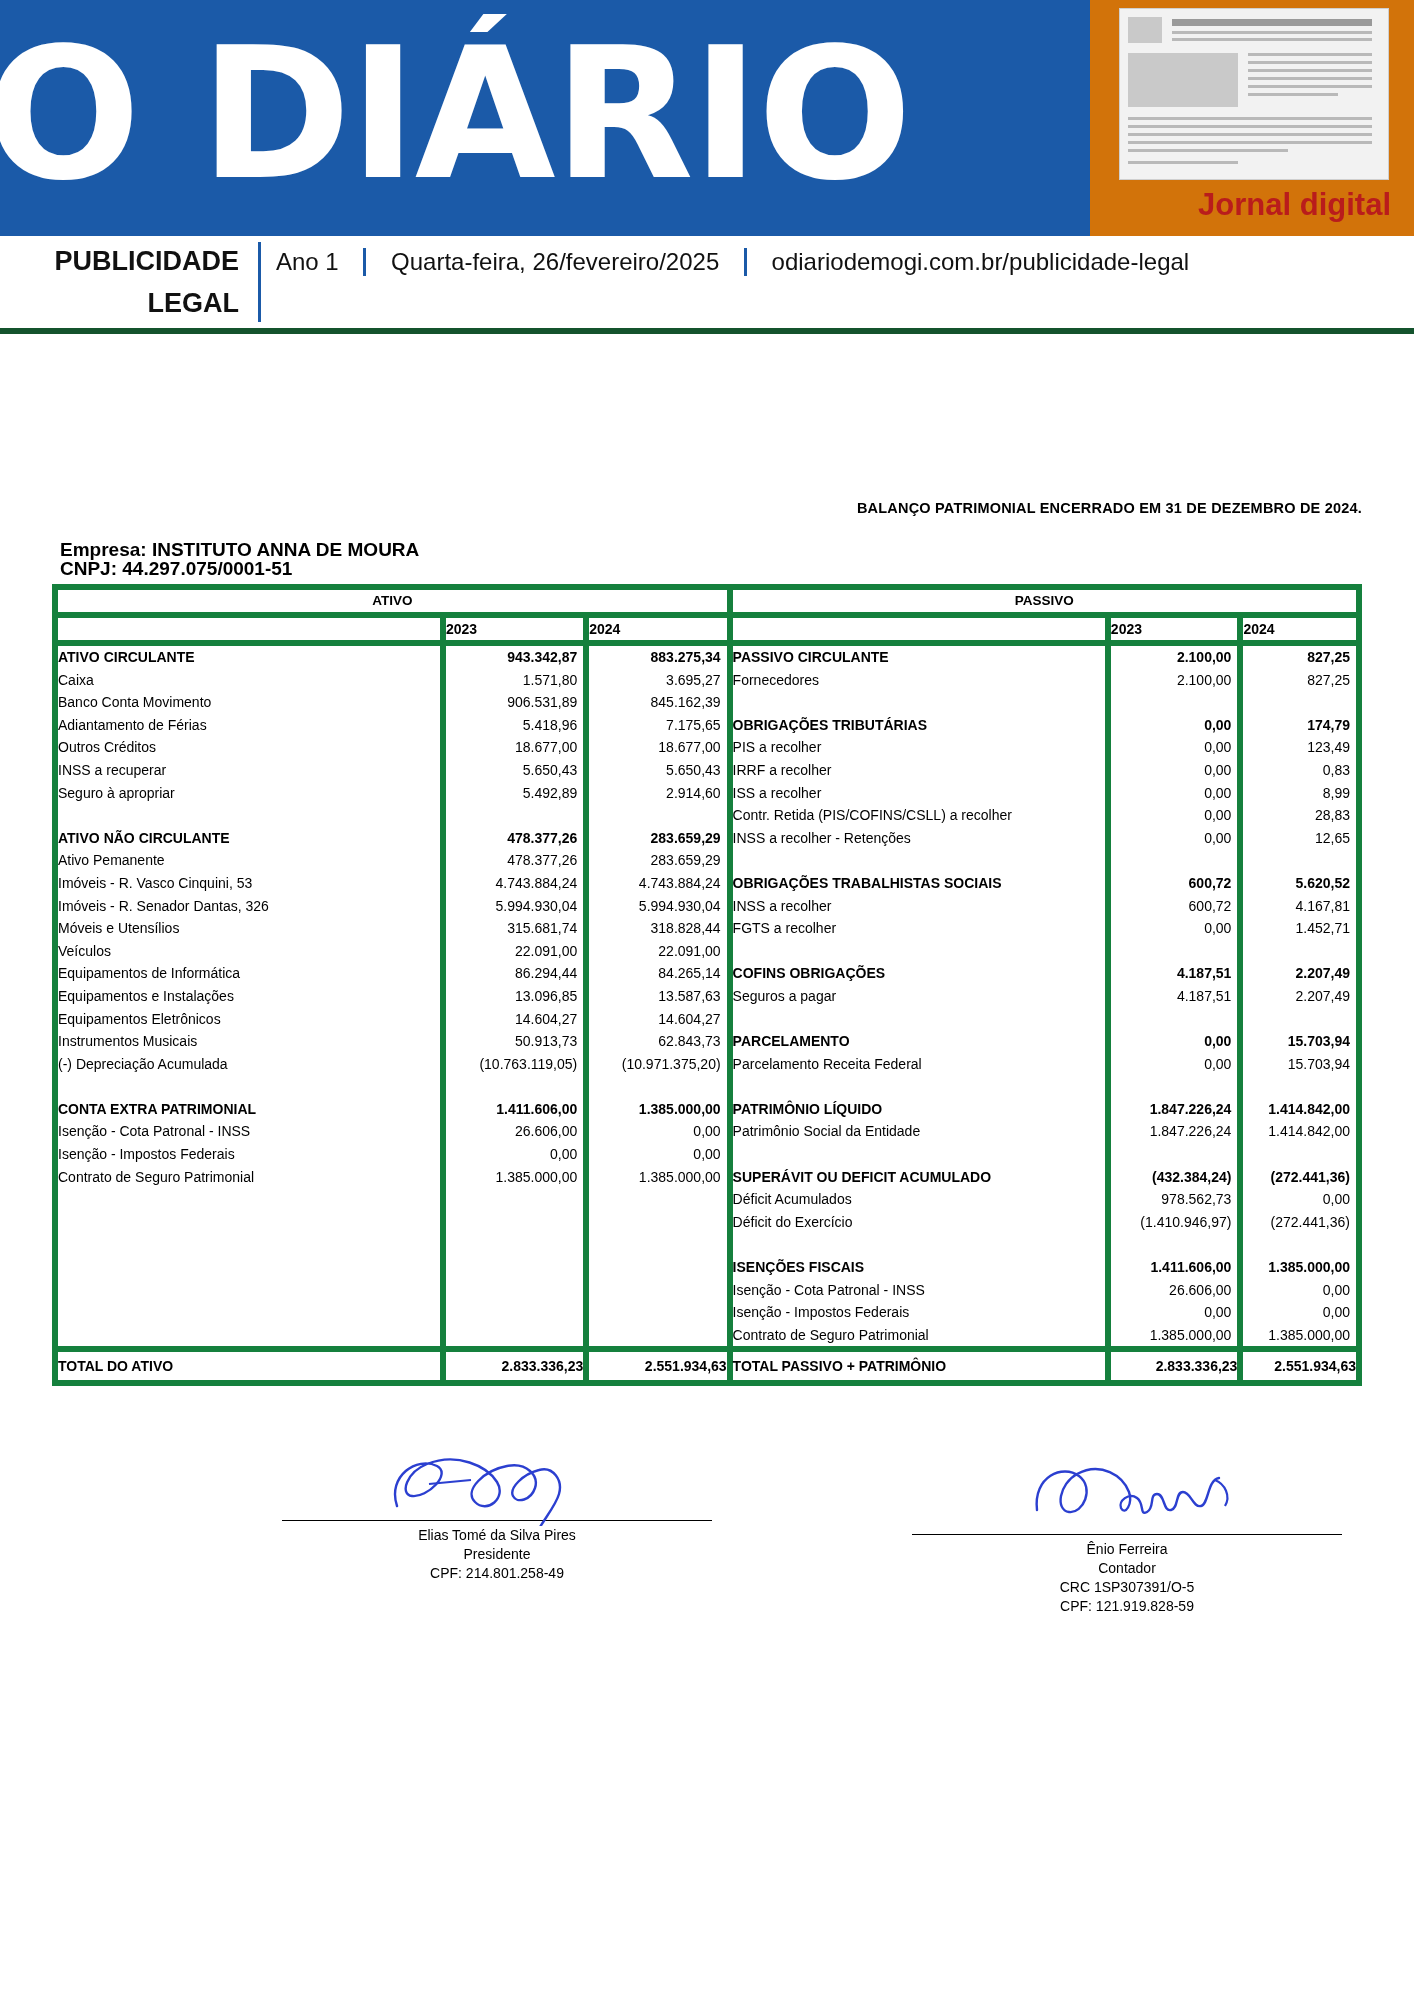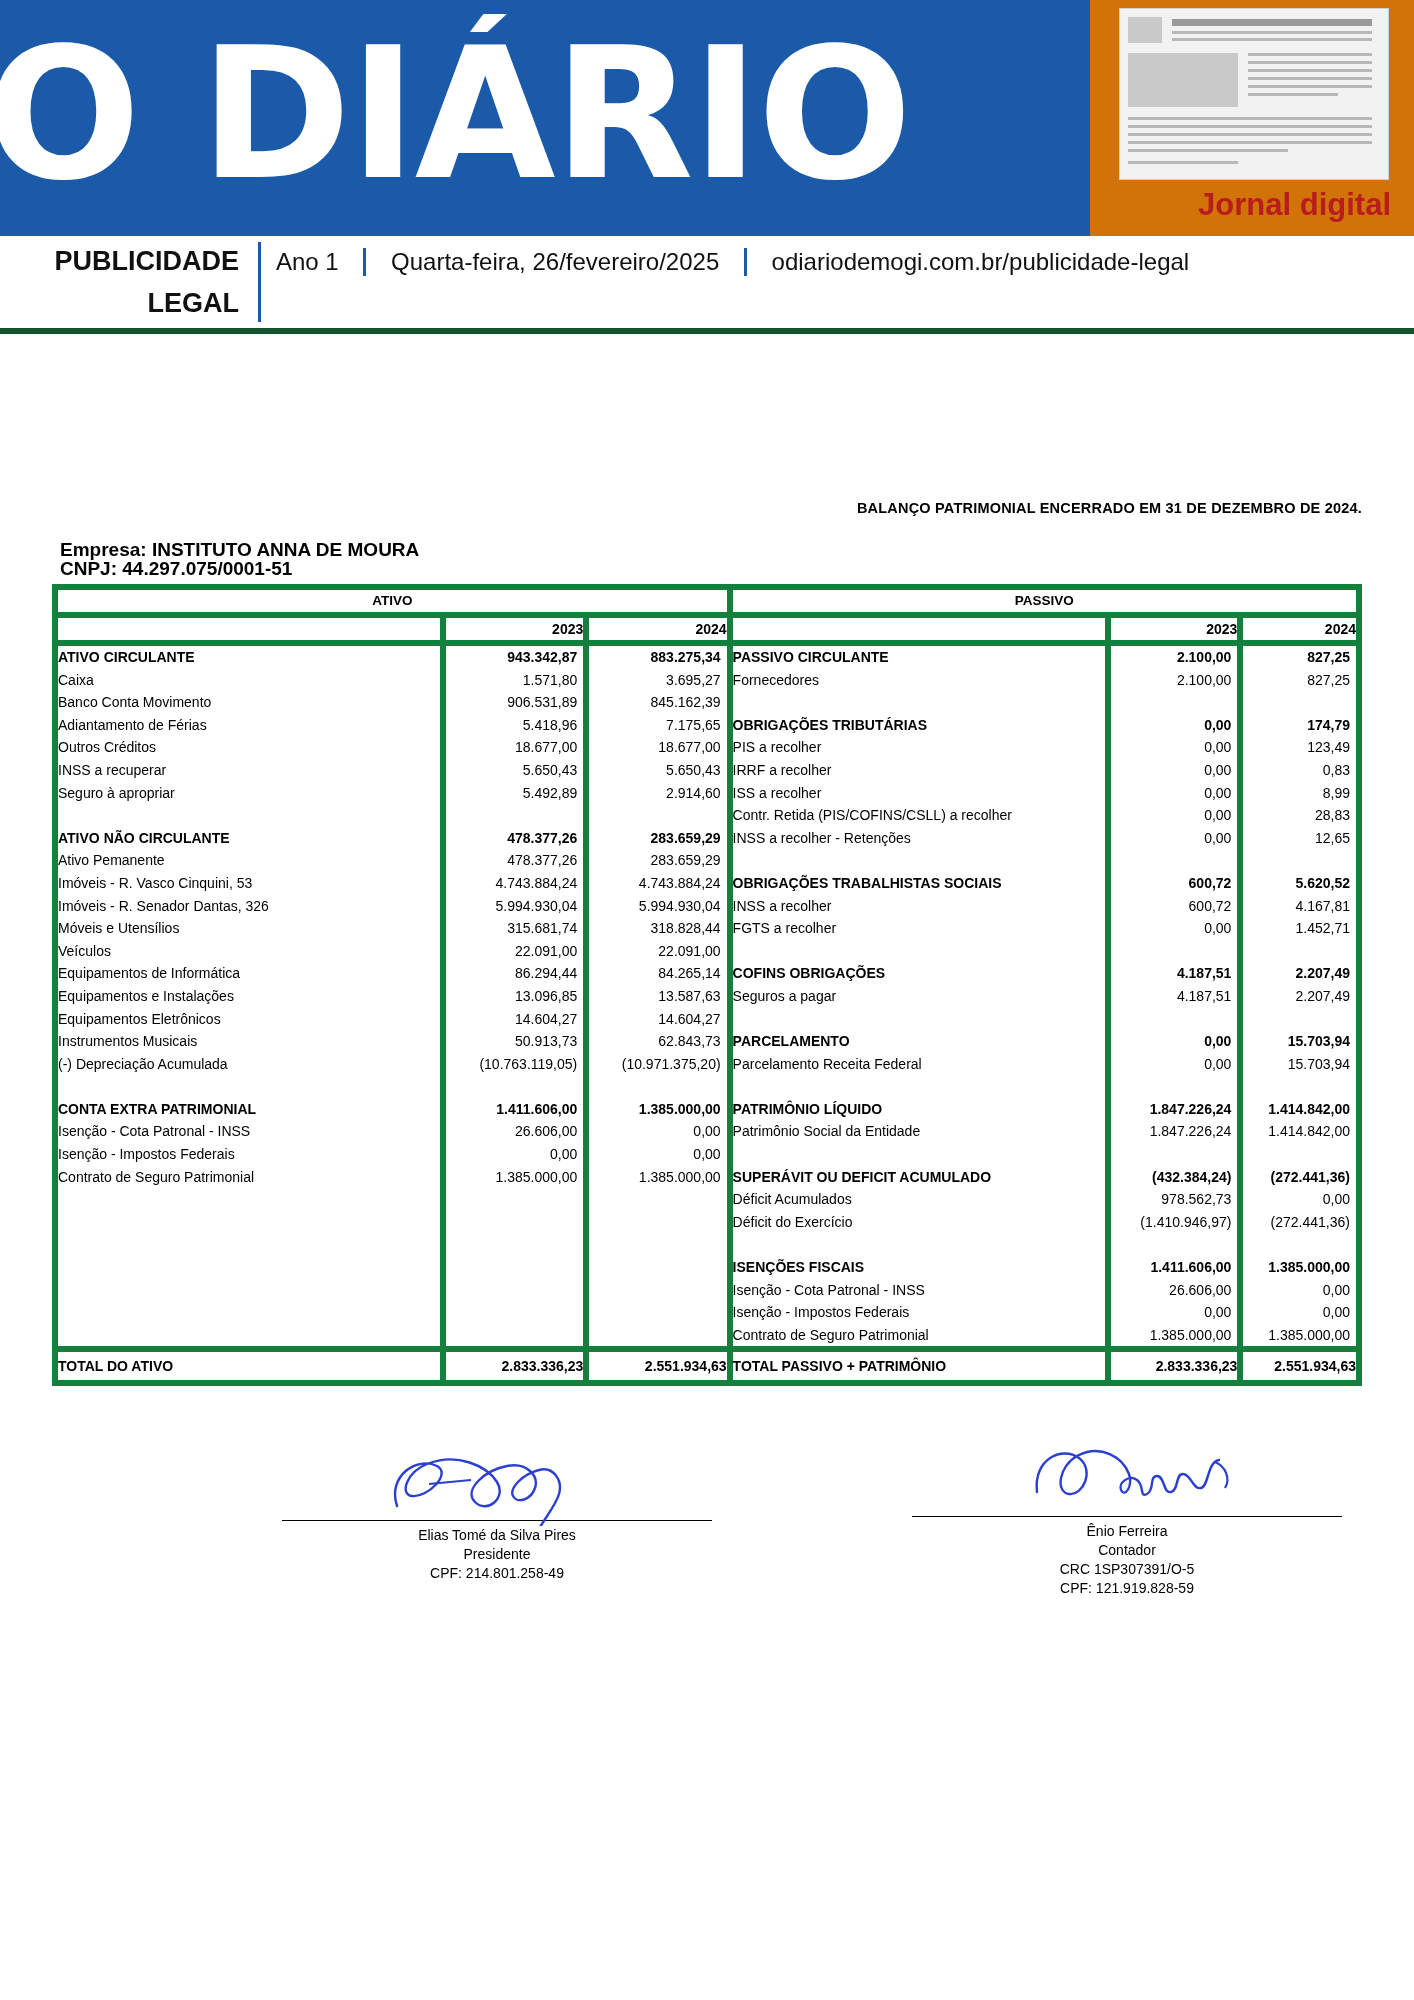--- a/index.html
+++ b/index.html
@@ -31,21 +31,21 @@
 
   
   .doc{position:absolute;left:52px;top:500px;width:1310px;}
   .doc-title{text-align:right;font-weight:bold;font-size:14.5px;letter-spacing:.2px;margin-bottom:24px;}
   .doc-meta{font-size:19px;line-height:19px;margin-left:8px;}
   .doc-meta b{font-weight:bold;}
 
   table.bs{border-collapse:collapse;width:1310px;margin-top:6px;table-layout:fixed;}
   table.bs td{border:6px solid #15803d;vertical-align:top;padding:0;}
   .hdr{font-weight:bold;font-size:13.5px;text-align:center;height:22px;line-height:22px;}
-  .yr{font-weight:bold;font-size:14px;text-align:right;height:22px;line-height:22px;}
+  .yr{font-weight:bold;font-size:14px;text-align:left;height:22px;line-height:22px;}
 
   .cellpad{padding:6px 6px 8px 6px;}
   ul.rows{list-style:none;margin:0;padding:0;}
   ul.rows li{height:22.6px;line-height:22.6px;font-size:14px;white-space:nowrap;overflow:hidden;}
   ul.rows li.b{font-weight:bold;}
   .numcell ul.rows li{text-align:right;padding-right:6px;}
 
   .totrow td{height:28px;}
   .tot-lbl{font-weight:bold;font-size:14px;padding-left:8px;line-height:28px;}
   .tot-num{font-weight:bold;font-size:14px;text-align:right;padding-right:6px;line-height:28px;}
@@ -351,21 +351,21 @@
     <svg class="sig-scribble" viewBox="0 0 260 90">
       <path d="M30 70 C20 40 50 20 70 30 C85 38 60 62 45 60 C32 58 40 36 60 28 C90 16 120 30 130 46 C140 62 120 78 108 66 C96 54 118 34 140 30 C160 26 172 40 168 52 C164 64 150 68 146 60 C142 52 156 38 172 34 C186 30 196 44 192 58 C189 69 178 82 170 96" fill="none" stroke="#2b3fd0" stroke-width="2.4" stroke-linecap="round"></path>
       <path d="M62 48 L104 44" fill="none" stroke="#2b3fd0" stroke-width="2"></path>
     </svg>
     <div class="line"></div>
     <div class="nm">Elias Tomé da Silva Pires</div>
     <div class="nm">Presidente</div>
     <div class="nm">CPF: 214.801.258-49</div>
   </div>
 
-  <div class="sig" style="left:860px;top:46px;">
+  <div class="sig" style="left:860px;top:64px;">
     <svg class="sig-scribble" viewBox="0 0 260 90">
       <path d="M40 60 C36 26 66 14 82 26 C98 38 86 64 72 62 C58 60 62 34 80 24 C104 11 126 26 132 42 C136 54 128 66 124 58 C121 51 132 42 140 48 C148 54 142 66 150 62 C158 58 152 44 160 44 C168 44 166 62 174 60 C182 58 178 42 186 42 C194 42 196 58 204 56 C212 54 210 30 222 28" fill="none" stroke="#2b3fd0" stroke-width="2.4" stroke-linecap="round"></path>
       <path d="M218 30 C228 34 234 46 228 56" fill="none" stroke="#2b3fd0" stroke-width="2.2"></path>
     </svg>
     <div class="line"></div>
     <div class="nm">Ênio Ferreira</div>
     <div class="nm">Contador</div>
     <div class="nm">CRC 1SP307391/O-5</div>
     <div class="nm">CPF: 121.919.828-59</div>
   </div>

